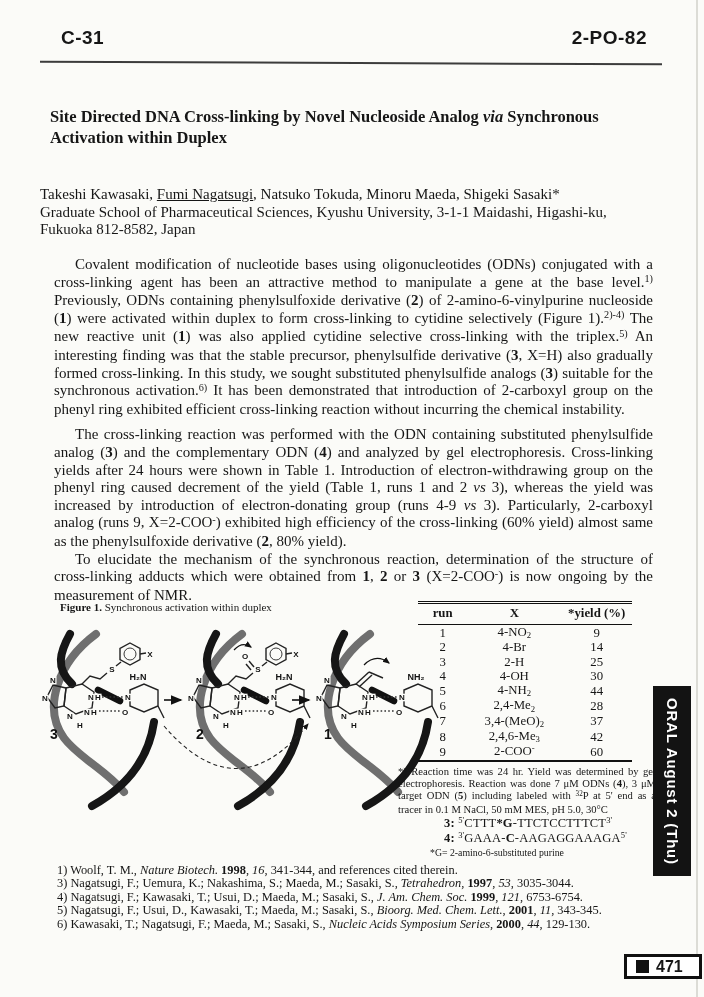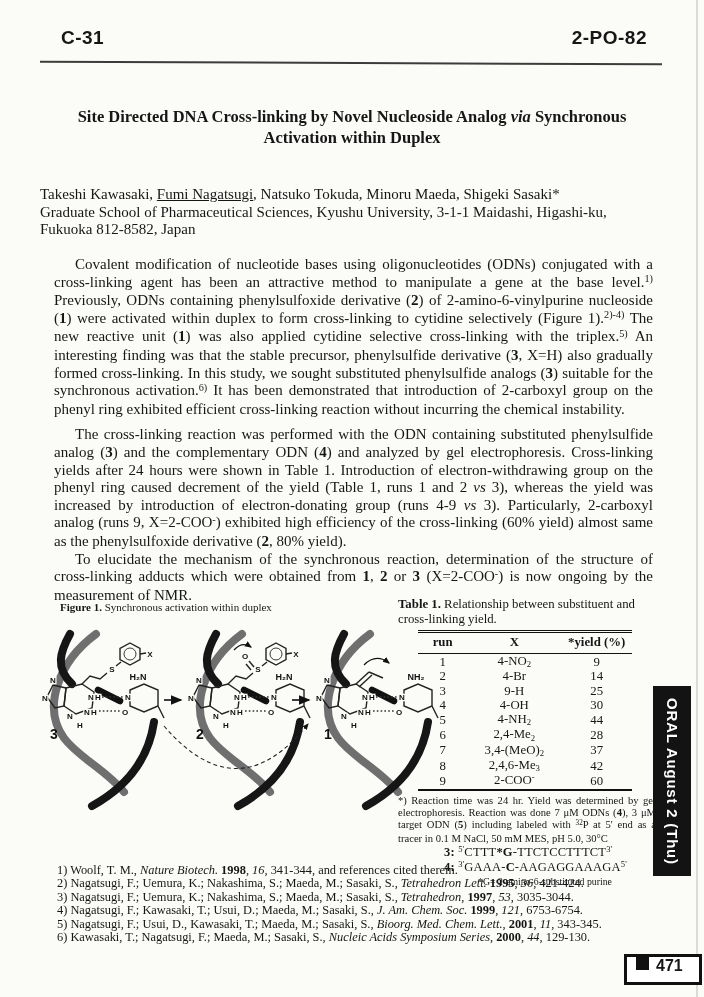--- a/index.html
+++ b/index.html
@@ -8,21 +8,21 @@
   .seg-b{font-weight:700}
   .seg-i{font-style:italic}
   .seg-u{text-decoration:underline}
   .seg-sup{font-size:0.68em;position:relative;top:-0.45em}
   .seg-sub{font-size:0.68em;position:relative;top:0.25em}
 
   .hdr-left{position:absolute;left:61px;top:27px;font:700 19px "Liberation Sans",sans-serif;letter-spacing:.5px}
   .hdr-right{position:absolute;right:57px;top:27px;font:700 19px "Liberation Sans",sans-serif;letter-spacing:.5px}
   .hdr-rule{position:absolute;left:40px;top:62px;width:622px;height:2px;background:#3c3c3c;transform:rotate(.25deg)}
 
-  .title{position:absolute;left:50px;top:106px;width:604px;text-align:center;
+  .title{position:absolute;left:50px;top:106px;width:604px;
          font-size:16.5px;font-weight:700;line-height:21px}
   .authors{position:absolute;left:40px;top:186px;width:624px;text-align:left;
            font-size:15px;line-height:17.5px}
 
   .abstract{position:absolute;left:54px;top:256px;width:599px;font-size:15px;
             line-height:17.6px;text-align:justify}
   .abstract p{margin:0;text-indent:21px}
   .abstract p.gap{margin-bottom:8px}
 
   .figcap{position:absolute;left:60px;top:601px;font-size:11px}
@@ -45,30 +45,30 @@
   .darrow{fill:none;stroke:#222;stroke-width:1.1;stroke-dasharray:4 3}
 
   .tableblock{position:absolute;left:398px;top:597px;width:260px}
   .tcap{font-size:12.8px;line-height:14.5px;width:252px}
   .ytable{margin:4px 0 0 20px;border-collapse:collapse;font-size:12.8px;width:214px;
           border-top:3px double #111;border-bottom:2px solid #111}
   .ytable th{font-weight:700;border-bottom:1.2px solid #111;padding:2px 0 3px}
   .ytable td{padding:0;line-height:14.3px;text-align:center}
   .tfoot{font-size:10.6px;line-height:12.3px;margin-top:4px;text-align:justify;width:258px}
   .seq{font-size:12.5px;line-height:14px;margin-left:46px;letter-spacing:.2px;white-space:nowrap}
-  .seqnote{font-size:9.8px;margin-left:80px;margin-top:1px}
+  .seqnote{font-size:9.8px;margin-left:32px;margin-top:1px}
 
   .refs{position:absolute;left:57px;top:864px;width:606px;font-size:12.4px;line-height:13.4px}
 
   .banner{position:absolute;left:653px;top:686px;width:38px;height:190px;background:#131313;
           color:#fff;display:flex;align-items:center;justify-content:center;
           writing-mode:vertical-rl;font:700 15px "Liberation Sans",sans-serif;letter-spacing:.8px}
   .edge{position:absolute;left:696px;top:0;width:2px;height:997px;background:#dcdcd6}
-  .pagebox{position:absolute;left:624px;top:954px;width:78px;height:31px;border:3px solid #101010;
-           background:#fff;display:flex;gap:7px;padding-left:9px;box-sizing:border-box}
+  .pagebox{position:absolute;left:624px;top:954px;width:78px;height:25px;border:3px solid #101010;
+           background:#fff;display:flex;align-items:center;gap:7px;padding-left:9px;box-sizing:border-box}
   .sq{width:13px;height:13px;background:#111}
   .pnum{font:700 16px "Liberation Sans",sans-serif}
 </style>
 </head>
 <body>
 
 <div class="hdr-left">C-31</div>
 <div class="hdr-right">2-PO-82</div>
 <div class="hdr-rule"></div>
 
@@ -156,21 +156,20 @@
     <text class="amine" x="100" y="42">NH₂</text>
     <text class="plabel" x="8" y="101">1</text>
   </g>
 
   <line class="sarrow" x1="128" y1="76" x2="145" y2="76" marker-end="url(#ah)"></line>
   <line class="sarrow" x1="256" y1="76" x2="273" y2="76" marker-end="url(#ah)"></line>
   <path class="darrow" d="M128,102 Q202,188 272,100" marker-end="url(#ah2)"></path>
 </svg>
 
 <div class="tableblock">
-  <div class="tcap"><span class="seg-b">Table 1.</span><span>  Relationship between substituent and  cross-linking yield.</span></div>
   <table class="ytable">
     <thead>
       <tr>
         <th style="width:23%">run</th>
         <th style="width:44%">X</th>
         <th style="width:33%">*yield (%)</th>
       </tr>
     </thead>
     <tbody>
         <tr>
@@ -178,21 +177,21 @@
           <td><span>4-NO</span><span class="seg-sub">2</span></td>
           <td>9</td>
         </tr>
         <tr>
           <td>2</td>
           <td><span>4-Br</span></td>
           <td>14</td>
         </tr>
         <tr>
           <td>3</td>
-          <td><span>9-H</span></td>
+          <td><span>2-H</span></td>
           <td>25</td>
         </tr>
         <tr>
           <td>4</td>
           <td><span>4-OH</span></td>
           <td>30</td>
         </tr>
         <tr>
           <td>5</td>
           <td><span>4-NH</span><span class="seg-sub">2</span></td>
@@ -221,21 +220,20 @@
       </tbody>
   </table>
   <div class="tfoot"><span>*) Reaction time was 24 hr. Yield was determined by gel electrophoresis.  Reaction was done 7 μM ODNs (</span><span class="seg-b">4</span><span>), 3 μM target ODN (</span><span class="seg-b">5</span><span>) including labeled with </span><span class="seg-sup">32</span><span>P at 5' end as a tracer in 0.1 M NaCl, 50 mM MES, pH 5.0, 30°C</span></div>
   <div class="seq"><span class="seg-b">3:</span><span> </span><span class="seg-sup">5'</span><span>CTTT</span><span class="seg-b">*G</span><span>-TTCTCCTTTCT</span><span class="seg-sup">3'</span></div>
   <div class="seq"><span class="seg-b">4:</span><span> </span><span class="seg-sup">3'</span><span>GAAA-</span><span class="seg-b">C</span><span>-AAGAGGAAAGA</span><span class="seg-sup">5'</span></div>
   <div class="seqnote">*G= 2-amino-6-substituted purine</div>
 </div>
 
 <div class="refs">
     <div><span>1) Woolf, T. M., </span><span class="seg-i">Nature Biotech.</span><span> </span><span class="seg-b">1998</span><span>, </span><span class="seg-i">16</span><span>, 341-344, and references cited therein.</span></div>
-    <div><span>2) Nagatsugi, F.; Uemura, K.; Nakashima, S.; Maeda, M.; Sasaki, S., </span><span class="seg-i">Tetrahedron Lett.</span><span> </span><span class="seg-b">1995</span><span>, </span><span class="seg-i">36</span><span>, 421-424.</span></div>
     <div><span>3) Nagatsugi, F.; Uemura, K.; Nakashima, S.; Maeda, M.; Sasaki, S., </span><span class="seg-i">Tetrahedron</span><span>, </span><span class="seg-b">1997</span><span>, </span><span class="seg-i">53</span><span>, 3035-3044.</span></div>
     <div><span>4) Nagatsugi, F.; Kawasaki, T.; Usui, D.; Maeda, M.; Sasaki, S., </span><span class="seg-i">J. Am. Chem. Soc.</span><span> </span><span class="seg-b">1999</span><span>, </span><span class="seg-i">121</span><span>, 6753-6754.</span></div>
     <div><span>5) Nagatsugi, F.; Usui, D., Kawasaki, T.; Maeda, M.; Sasaki, S., </span><span class="seg-i">Bioorg. Med. Chem. Lett.</span><span>, </span><span class="seg-b">2001</span><span>, </span><span class="seg-i">11</span><span>, 343-345.</span></div>
     <div><span>6) Kawasaki, T.; Nagatsugi, F.; Maeda, M.; Sasaki, S., </span><span class="seg-i">Nucleic Acids Symposium Series</span><span>, </span><span class="seg-b">2000</span><span>, </span><span class="seg-i">44</span><span>, 129-130.</span></div>
   </div>
 
 <div class="edge"></div>
 <div class="banner">ORAL August 2 (Thu)</div>
 
 <div class="pagebox">

